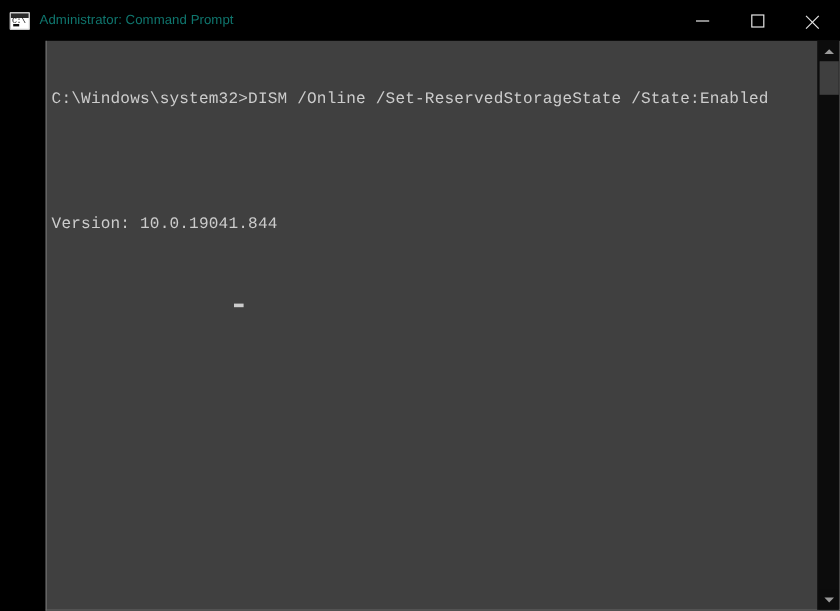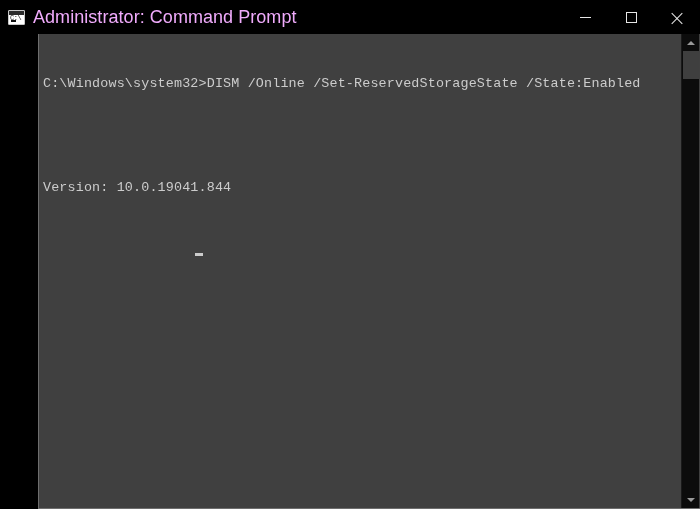--- a/index.html
+++ b/index.html
@@ -70,22 +70,22 @@
   #app-icon .ic-cursor {
     position: absolute;
     left: 2px;
     bottom: 2px;
     width: 5px;
     height: 2px;
     background: #101010;
   }
 
   #window-title {
-    color: #f0abfc;
-    font-size: 18px;
+    color: #0f766e;
+    font-size: 11px;
     line-height: 34px;
     white-space: nowrap;
     letter-spacing: 0.05px;
     flex: 0 0 auto;
   }
 
   #window-controls {
     position: absolute;
     right: 0;
     top: 0;

